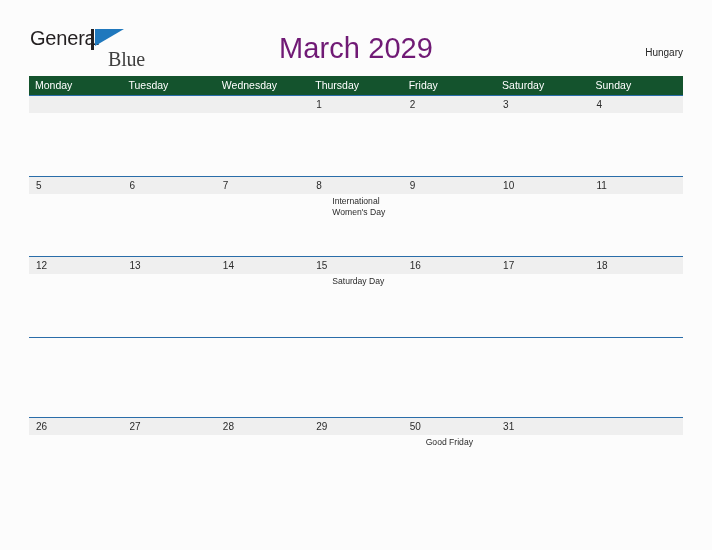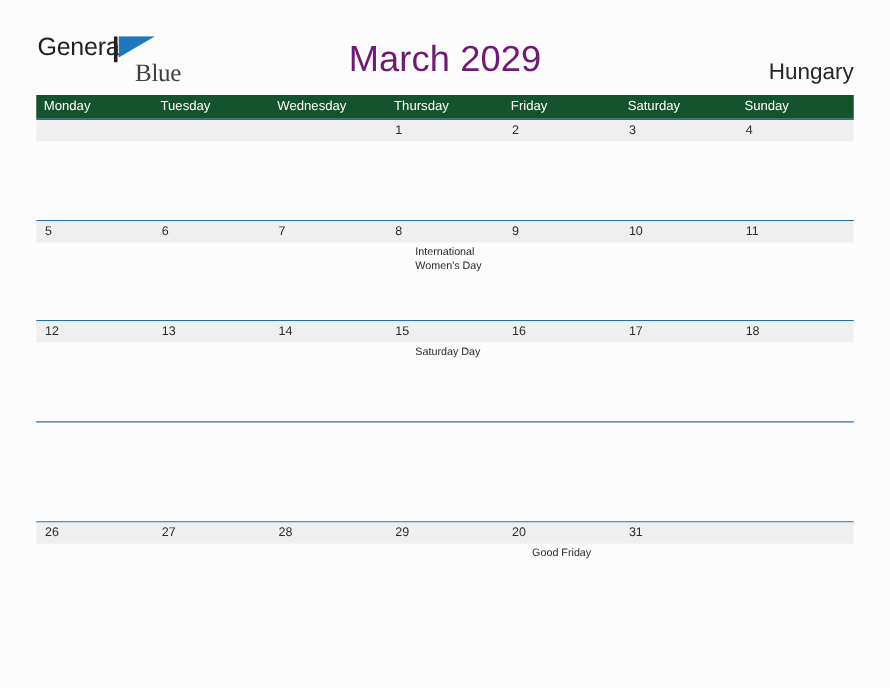--- a/index.html
+++ b/index.html
@@ -73,21 +73,21 @@
     color: #701a75;
     font-weight: normal;
     letter-spacing: 0.1px;
     margin: 0;
   }
 
   .country-label {
     position: absolute;
     right: 29px;
     top: 47px;
-    font-size: 18px;
+    font-size: 10px;
     color: #262626;
   }
 
   
   .calendar {
     position: absolute;
     left: 29px;
     top: 76px;
     width: 654px;
   }
@@ -257,21 +257,21 @@
       <div class="day-evt-cell"></div>
     </div>
   </div>
 
   <div class="week-row">
     <div class="day-band">
       <div class="day-num-cell">26</div>
       <div class="day-num-cell">27</div>
       <div class="day-num-cell">28</div>
       <div class="day-num-cell">29</div>
-      <div class="day-num-cell">20</div>
+      <div class="day-num-cell">50</div>
       <div class="day-num-cell">31</div>
       <div class="day-num-cell"></div>
     </div>
     <div class="day-body">
       <div class="day-evt-cell"></div>
       <div class="day-evt-cell"></div>
       <div class="day-evt-cell"></div>
       <div class="day-evt-cell"></div>
       <div class="day-evt-cell">Good Friday</div>
       <div class="day-evt-cell"></div>

